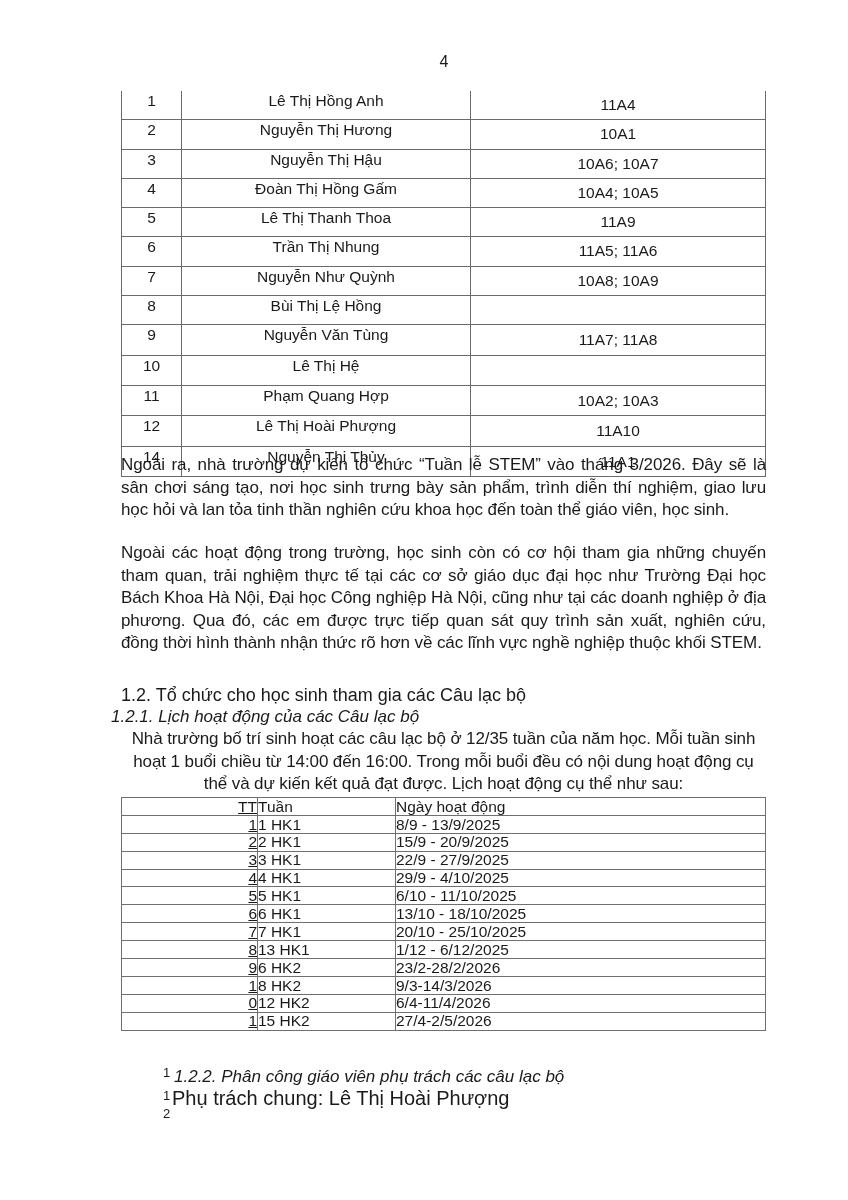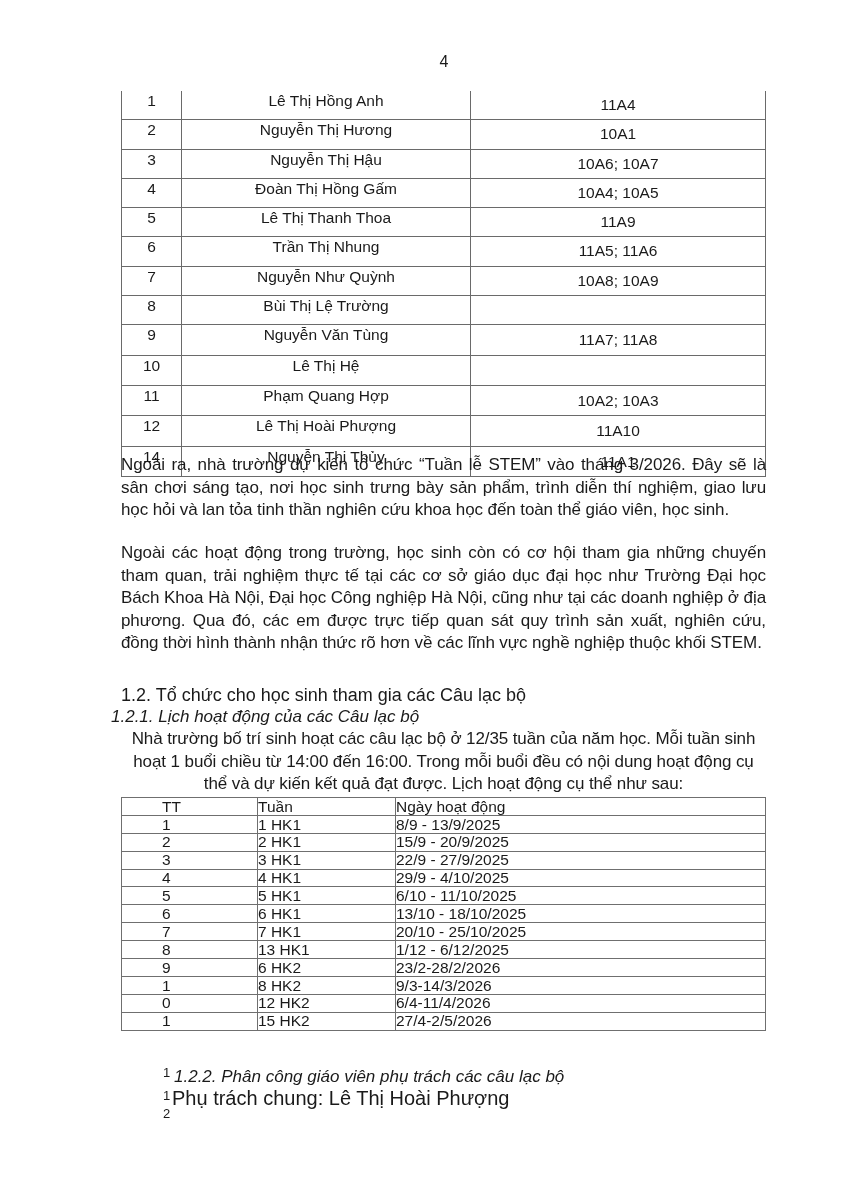--- a/index.html
+++ b/index.html
@@ -16,21 +16,21 @@
   #t1 td.c3 { padding-top:6px; }
   #t1 tr.up td.c3 { padding-top:7px; }
   .para { position:absolute; left:121px; width:645px; font-size:17px; line-height:22.5px; text-align:justify; letter-spacing:-0.1px; }
   #p1 { top:454px; }
   #p2 { top:542px; }
   .h2 { position:absolute; left:121px; top:684px; font-size:18px; line-height:22px; }
   .h3 { position:absolute; left:111px; top:706px; font-size:17px; line-height:22px; font-style:italic; }
   #p3 { top:728px; text-align:center; }
   #t2 { top:797px; }
   #t2 td, #t2 th { height:16.9px; text-align:left; vertical-align:middle; font-size:15.5px; border-color:#6f6f6f; }
-  #t2 .c1 { width:136px; text-align:left; padding-left:40px; box-sizing:border-box; }
+  #t2 .c1 { width:136px; text-align:right; padding-left:40px; box-sizing:border-box;text-decoration:underline; }
   #t2 .c2 { width:137px; }
   .h4 { position:absolute; left:163px; top:1067px; font-size:17px; font-style:italic; line-height:20px; }
   .sub { position:absolute; left:163px; font-size:13px; line-height:13px; }
   .line2 { position:absolute; left:172px; top:1088px; font-size:20px; line-height:20px; }
 </style>
 </head>
 <body>
 
 <div class="page-num">4</div>
 
@@ -66,21 +66,21 @@
         <td class="c2">Trần Thị Nhung</td>
         <td class="c3">11A5; 11A6</td>
       </tr>
       <tr>
         <td class="c1">7</td>
         <td class="c2">Nguyễn Như Quỳnh</td>
         <td class="c3">10A8; 10A9</td>
       </tr>
       <tr>
         <td class="c1">8</td>
-        <td class="c2">Bùi Thị Lệ Trường</td>
+        <td class="c2">Bùi Thị Lệ Hồng</td>
         <td class="c3"></td>
       </tr>
       <tr class="up">
         <td class="c1">9</td>
         <td class="c2">Nguyễn Văn Tùng</td>
         <td class="c3">11A7; 11A8</td>
       </tr>
       <tr class="up">
         <td class="c1">10</td>
         <td class="c2">Lê Thị Hệ</td>

